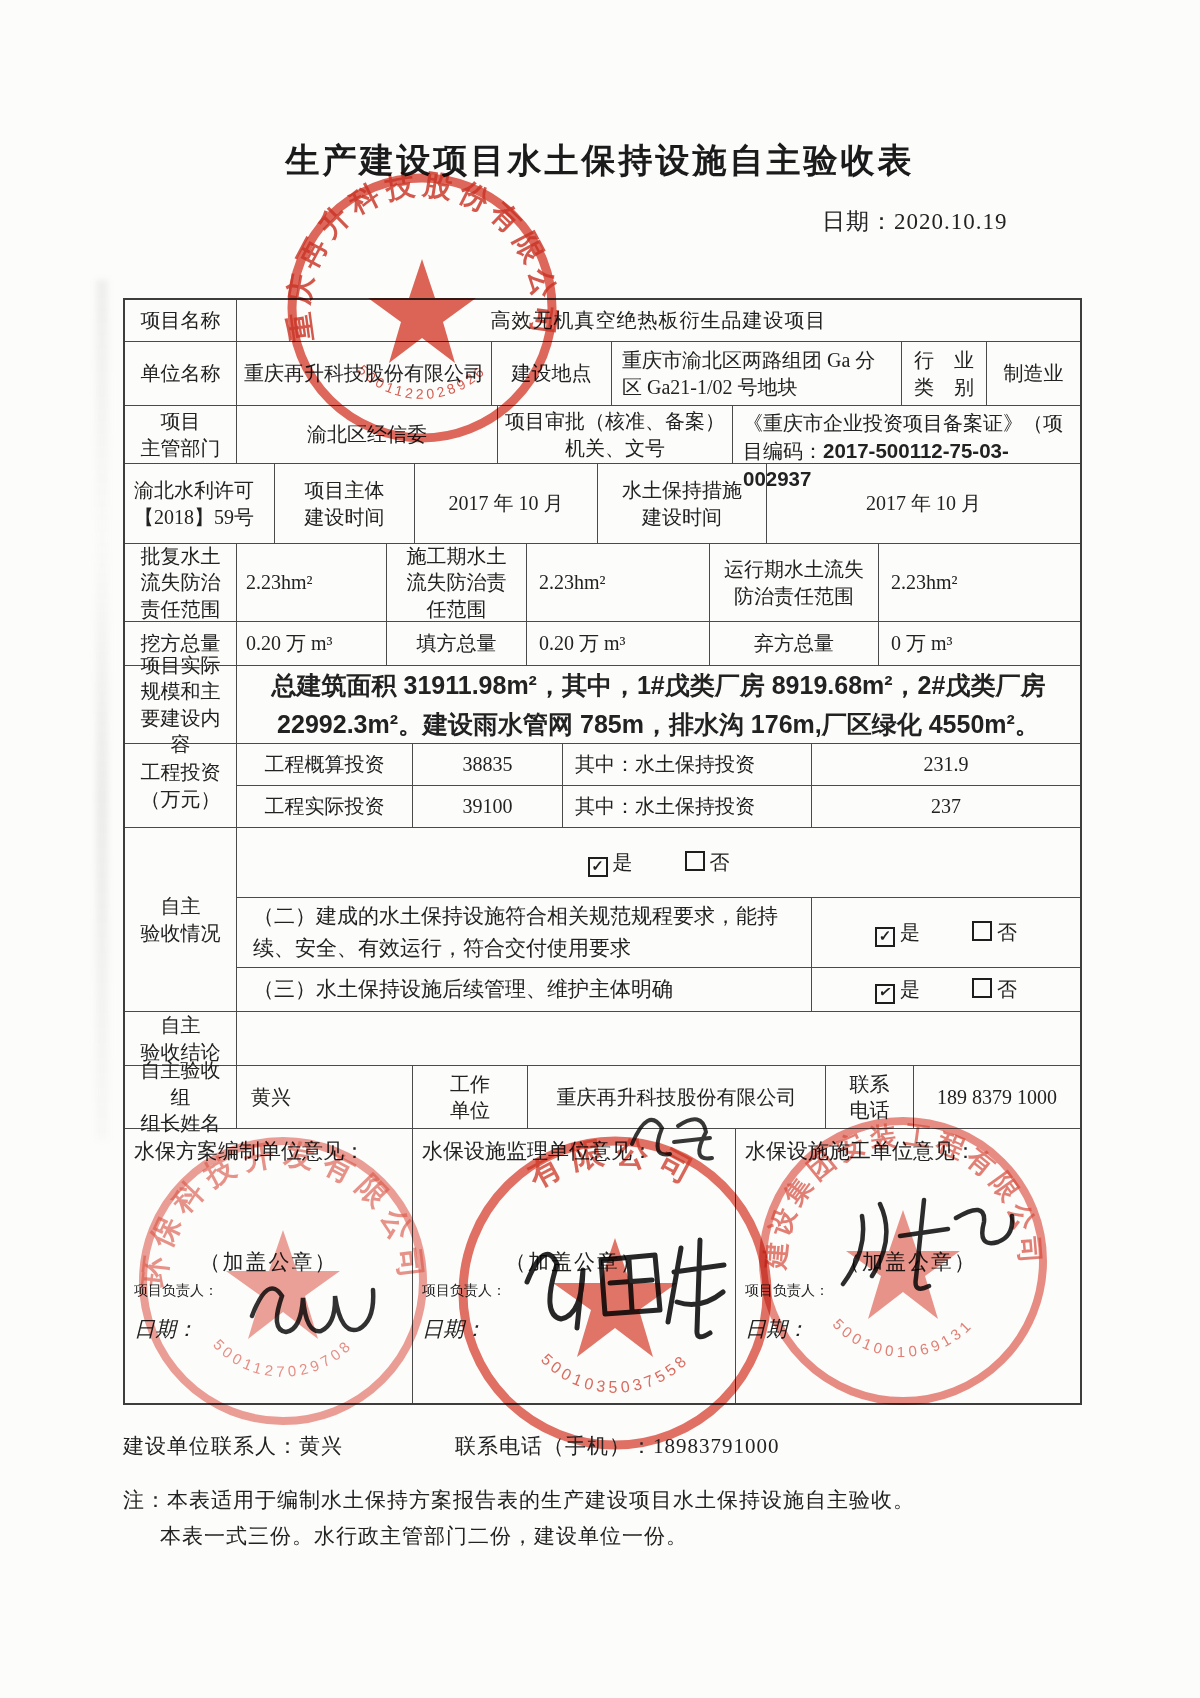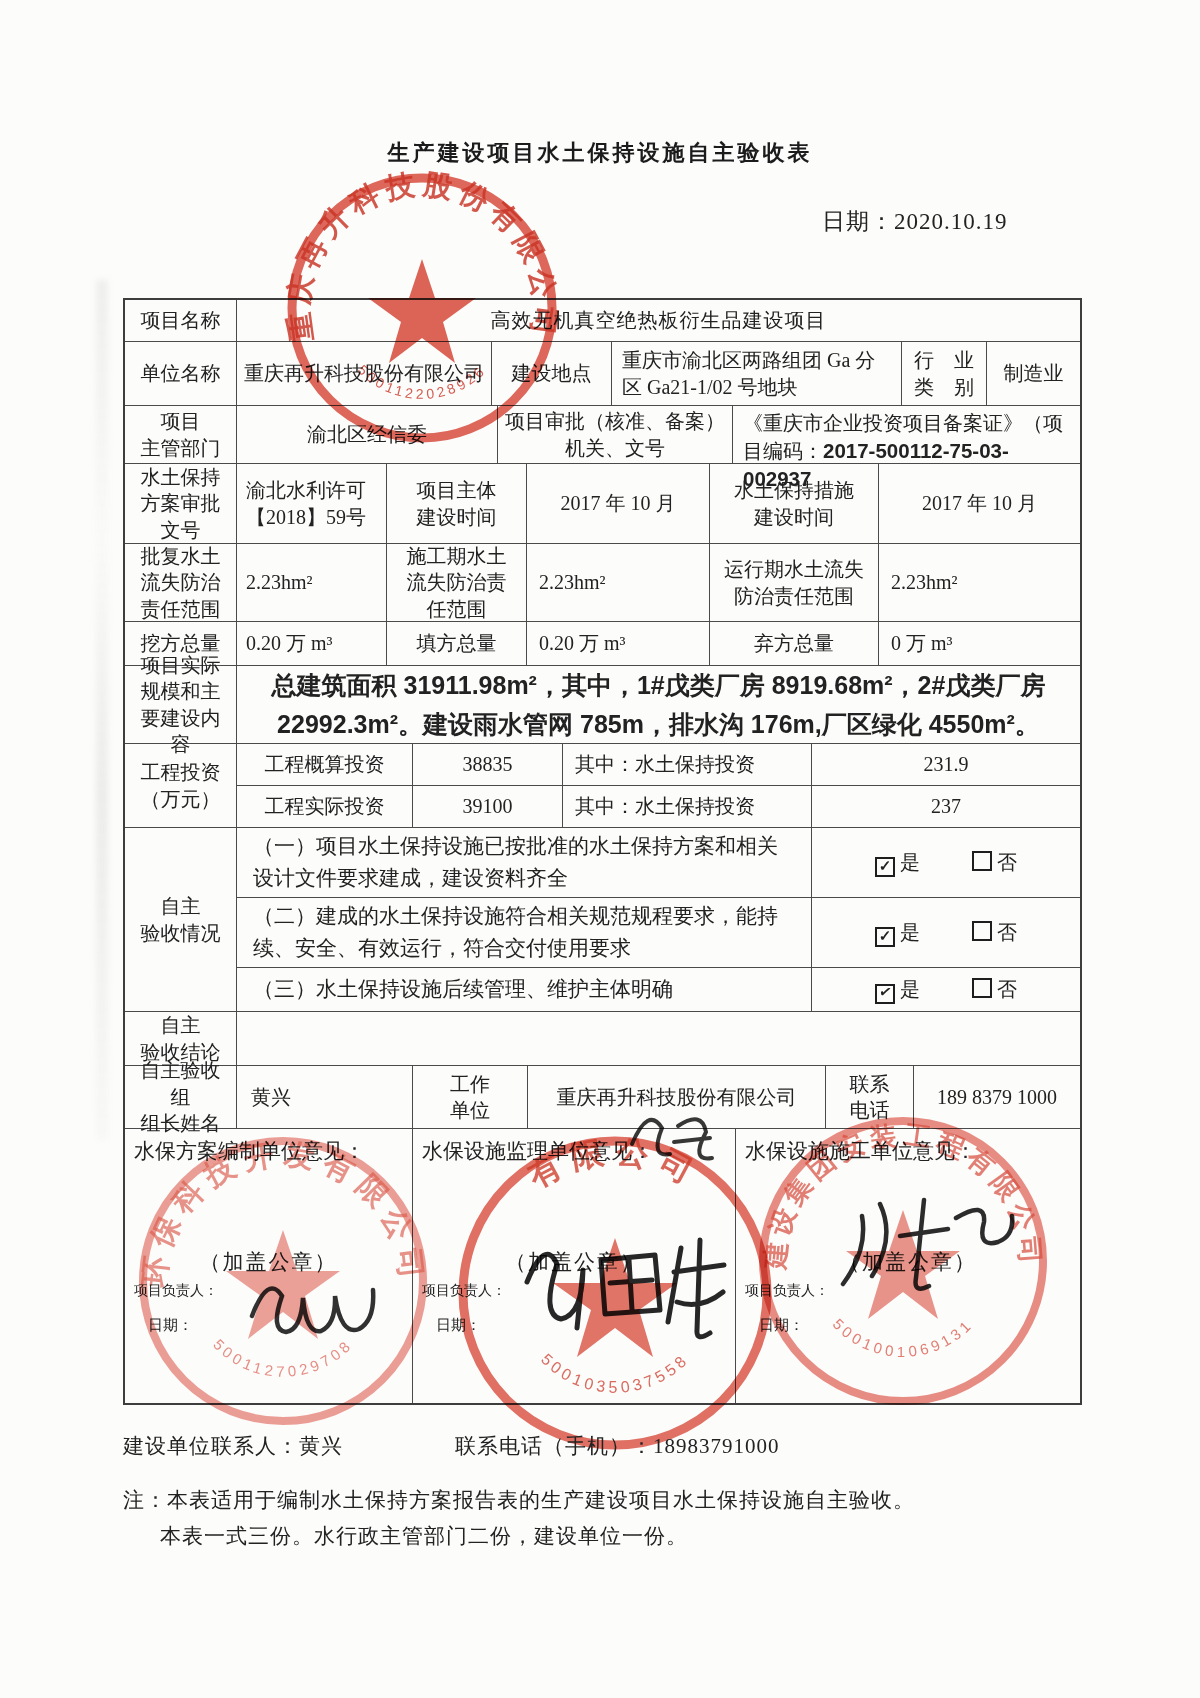--- a/index.html
+++ b/index.html
@@ -3,21 +3,21 @@
 <meta charset="utf-8">
 <style>
   html,body{margin:0;padding:0;background:#e8e8e8;}
   .page{position:relative;width:1200px;height:1698px;background:#fcfcfb;overflow:hidden;
         font-family:"Liberation Serif","DejaVu Serif",serif;color:#222;}
   .noise{position:absolute;left:96px;top:280px;width:12px;height:860px;
          background:linear-gradient(180deg,rgba(120,120,120,.10),rgba(120,120,120,.02) 30%,rgba(120,120,120,.12) 60%,rgba(120,120,120,.03));
          filter:blur(3px);}
   .title{position:absolute;top:138px;left:0;width:100%;text-align:center;
          font-family:"Liberation Sans","DejaVu Sans",sans-serif;
-         font-size:22px;font-weight:bold;letter-spacing:3px;color:#1b1b1b;}
+         font-size:34px;font-weight:bold;letter-spacing:3px;color:#1b1b1b;}
   .hline{position:absolute;top:206px;left:123px;font-size:23px;letter-spacing:5px;}
   .hdate{position:absolute;top:206px;left:822px;font-size:23px;letter-spacing:1px;}
 
   .tbl{position:absolute;left:123px;top:298px;width:959px;height:1107px;
        display:flex;flex-direction:column;border:2px solid #3d3d3d;box-sizing:border-box;}
   .tr{display:flex;border-bottom:1.6px solid #4a4a4a;box-sizing:border-box;min-height:0;}
   .tr.last{border-bottom:none;}
   .td{border-right:1.6px solid #4a4a4a;box-sizing:border-box;display:flex;flex-direction:column;
       align-items:center;justify-content:center;text-align:center;font-size:20px;line-height:1.32;
       padding:2px 6px;min-width:0;}
@@ -29,21 +29,21 @@
   .sans{font-family:"Liberation Sans","DejaVu Sans",sans-serif;font-weight:bold;}
   .cb{display:inline-block;width:16px;height:16px;border:2px solid #1e1e1e;margin-right:5px;
       vertical-align:-2px;text-align:center;line-height:14px;font-size:15px;font-weight:bold;}
   .cb i{font-style:normal;}
   .cb i.tilt{display:inline-block;transform:rotate(12deg) translateY(-1px);}
   .ckgap{display:inline-block;width:52px;}
   .op-cell{position:relative;justify-content:flex-start;align-items:stretch;padding:0;}
   .op-title{position:absolute;top:9px;left:9px;font-size:21px;white-space:nowrap;}
   .op-seal{position:absolute;top:120px;left:0;width:100%;text-align:center;font-size:21px;letter-spacing:2px;}
   .op-person{position:absolute;top:153px;left:9px;font-size:14px;}
-  .op-date{position:absolute;top:187px;left:23px;font-size:15px;}
+  .op-date{position:absolute;top:187px;left:9px;font-size:21px;font-style:italic;}
   .stamp{position:absolute;mix-blend-mode:multiply;}
   .sig{position:absolute;mix-blend-mode:multiply;}
   .footline{position:absolute;font-size:21px;letter-spacing:1px;}
 </style>
 </head>
 <body>
 
 <div class="page">
   <div class="noise"></div>
 
@@ -78,21 +78,20 @@
       <div class="td" style="flex:0 0 235px">
         <div>项目审批（核准、备案）</div>
         <div>机关、文号</div>
       </div>
       <div class="td end lft" style="flex:1 1 auto;display:block;padding:4px 10px;line-height:1.35">
         <span>《重庆市企业投资项目备案证》（项目编码：</span><span class="sans" style="font-size:20.5px">2017-500112-75-03-002937</span>
       </div>
     </div>
 
     <div class="tr" style="flex:0 0 80px">
-      <div class="td" style="flex:0 0 112px">水土保持方案审批文号</div>
       <div class="td lft" style="flex:0 0 150px;padding-left:9px">渝北水利许可【2018】59号</div>
       <div class="td" style="flex:0 0 140px">
         <div>项目主体</div>
         <div>建设时间</div>
       </div>
       <div class="td" style="flex:0 0 183px">2017 年 10 月</div>
       <div class="td" style="flex:0 0 169px">
         <div>水土保持措施</div>
         <div>建设时间</div>
       </div>
@@ -146,21 +145,20 @@
       </div>
     </div>
 
     <div class="tr" style="flex:0 0 184px">
       <div class="td" style="flex:0 0 112px">
         <div>自主</div>
         <div>验收情况</div>
       </div>
       <div class="subcol">
         <div class="subrow" style="flex:0 0 70px">
-          <div class="td lft" style="flex:0 0 575px;font-size:21px;line-height:1.5;padding:2px 16px">（一）项目水土保持设施已按批准的水土保持方案和相关设计文件要求建成，建设资料齐全</div>
           <div class="td end" style="flex:1 1 auto;white-space:nowrap">
             <div>
               <span class="cb"><i>✓</i></span><span>是</span><span class="ckgap"></span><span class="cb"></span><span>否</span>
             </div>
           </div>
         </div>
         <div class="subrow" style="flex:0 0 70px">
           <div class="td lft" style="flex:0 0 575px;font-size:21px;line-height:1.5;padding:2px 16px">（二）建成的水土保持设施符合相关规范规程要求，能持续、安全、有效运行，符合交付使用要求</div>
           <div class="td end" style="flex:1 1 auto;white-space:nowrap">
             <div>

